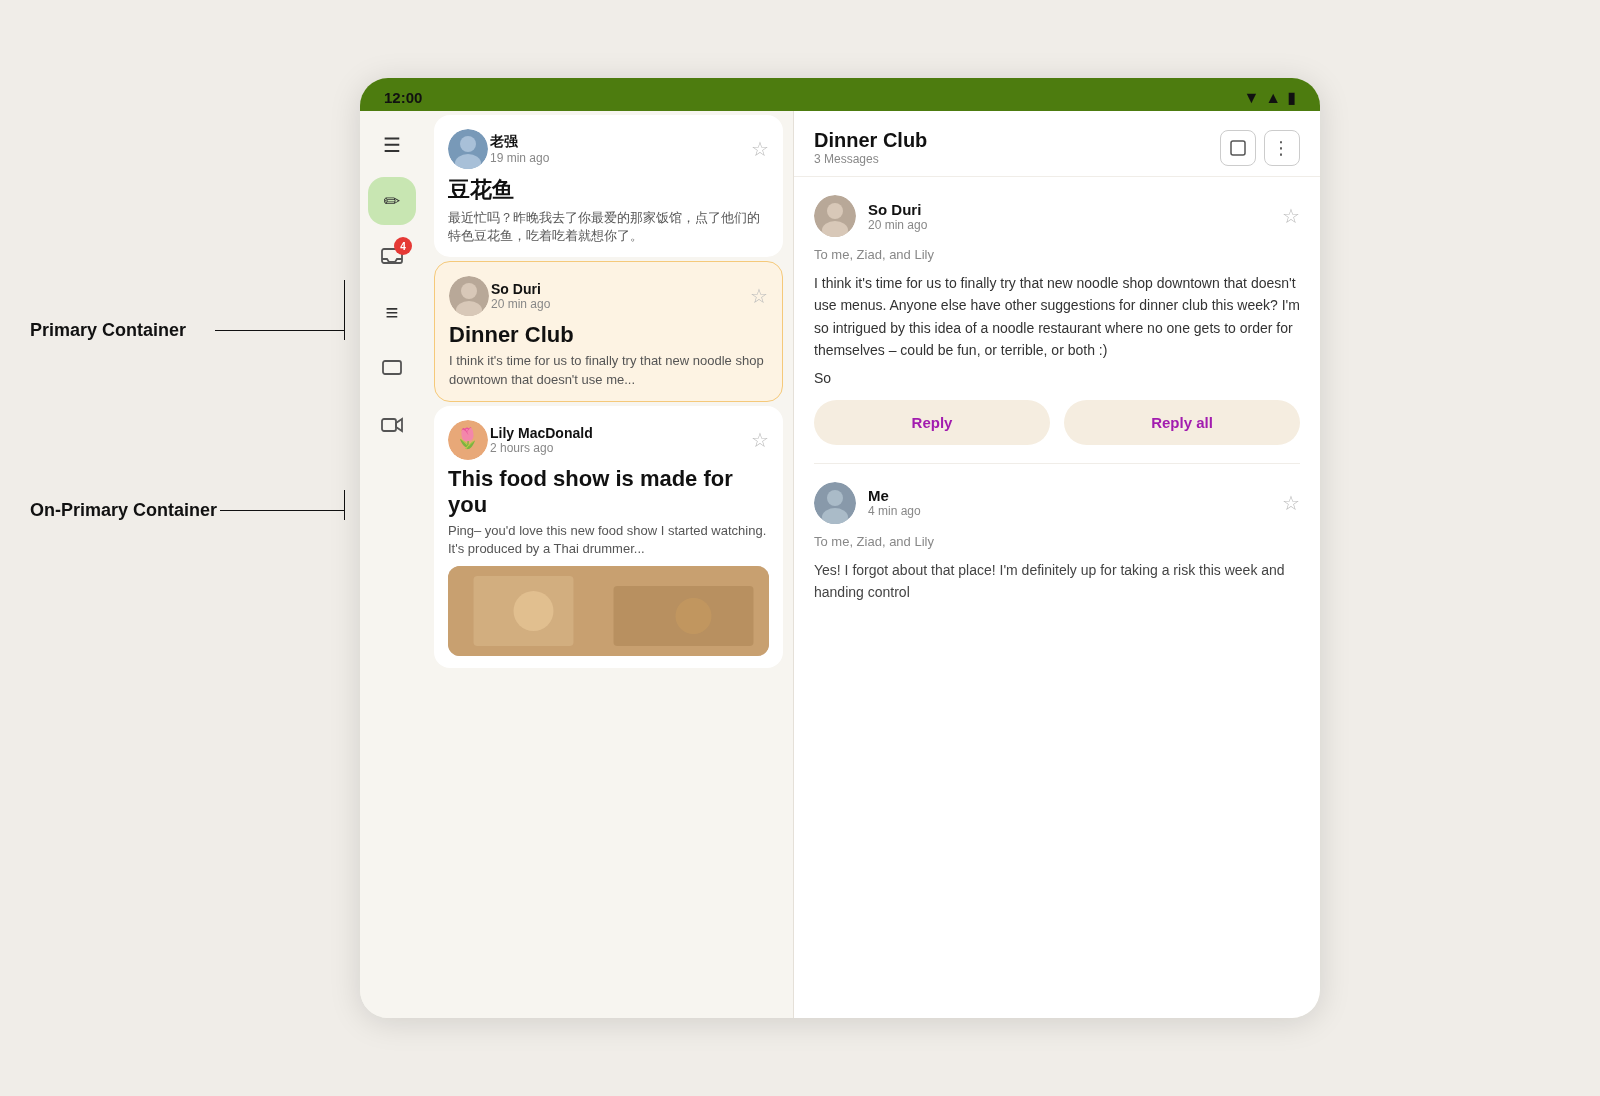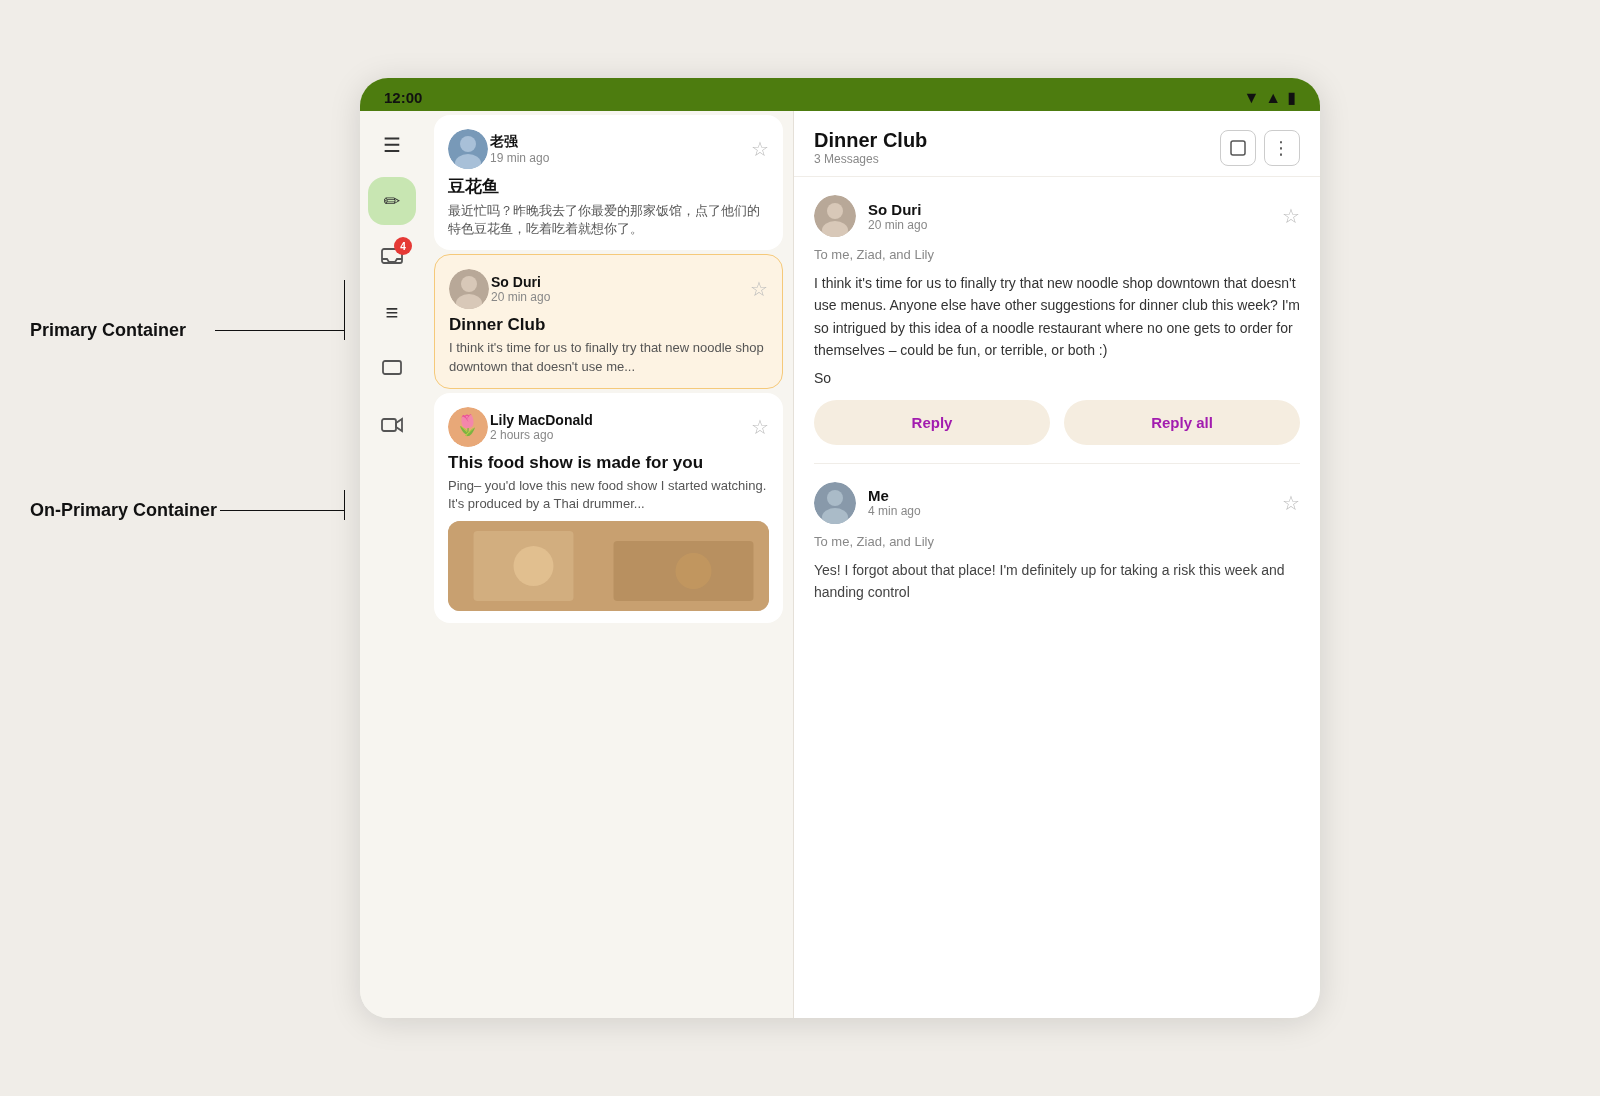--- a/index.html
+++ b/index.html
@@ -255,21 +255,21 @@
       color: #888;
     }
     .star-btn {
       color: #bbb;
       font-size: 20px;
       cursor: pointer;
       background: none;
       border: none;
     }
     .email-subject {
-      font-size: 17px;
+      font-size: 22px;
       font-weight: 700;
       color: #111;
       margin-bottom: 4px;
     }
     .email-preview {
       font-size: 13px;
       color: #555;
       line-height: 1.4;
     }
 

